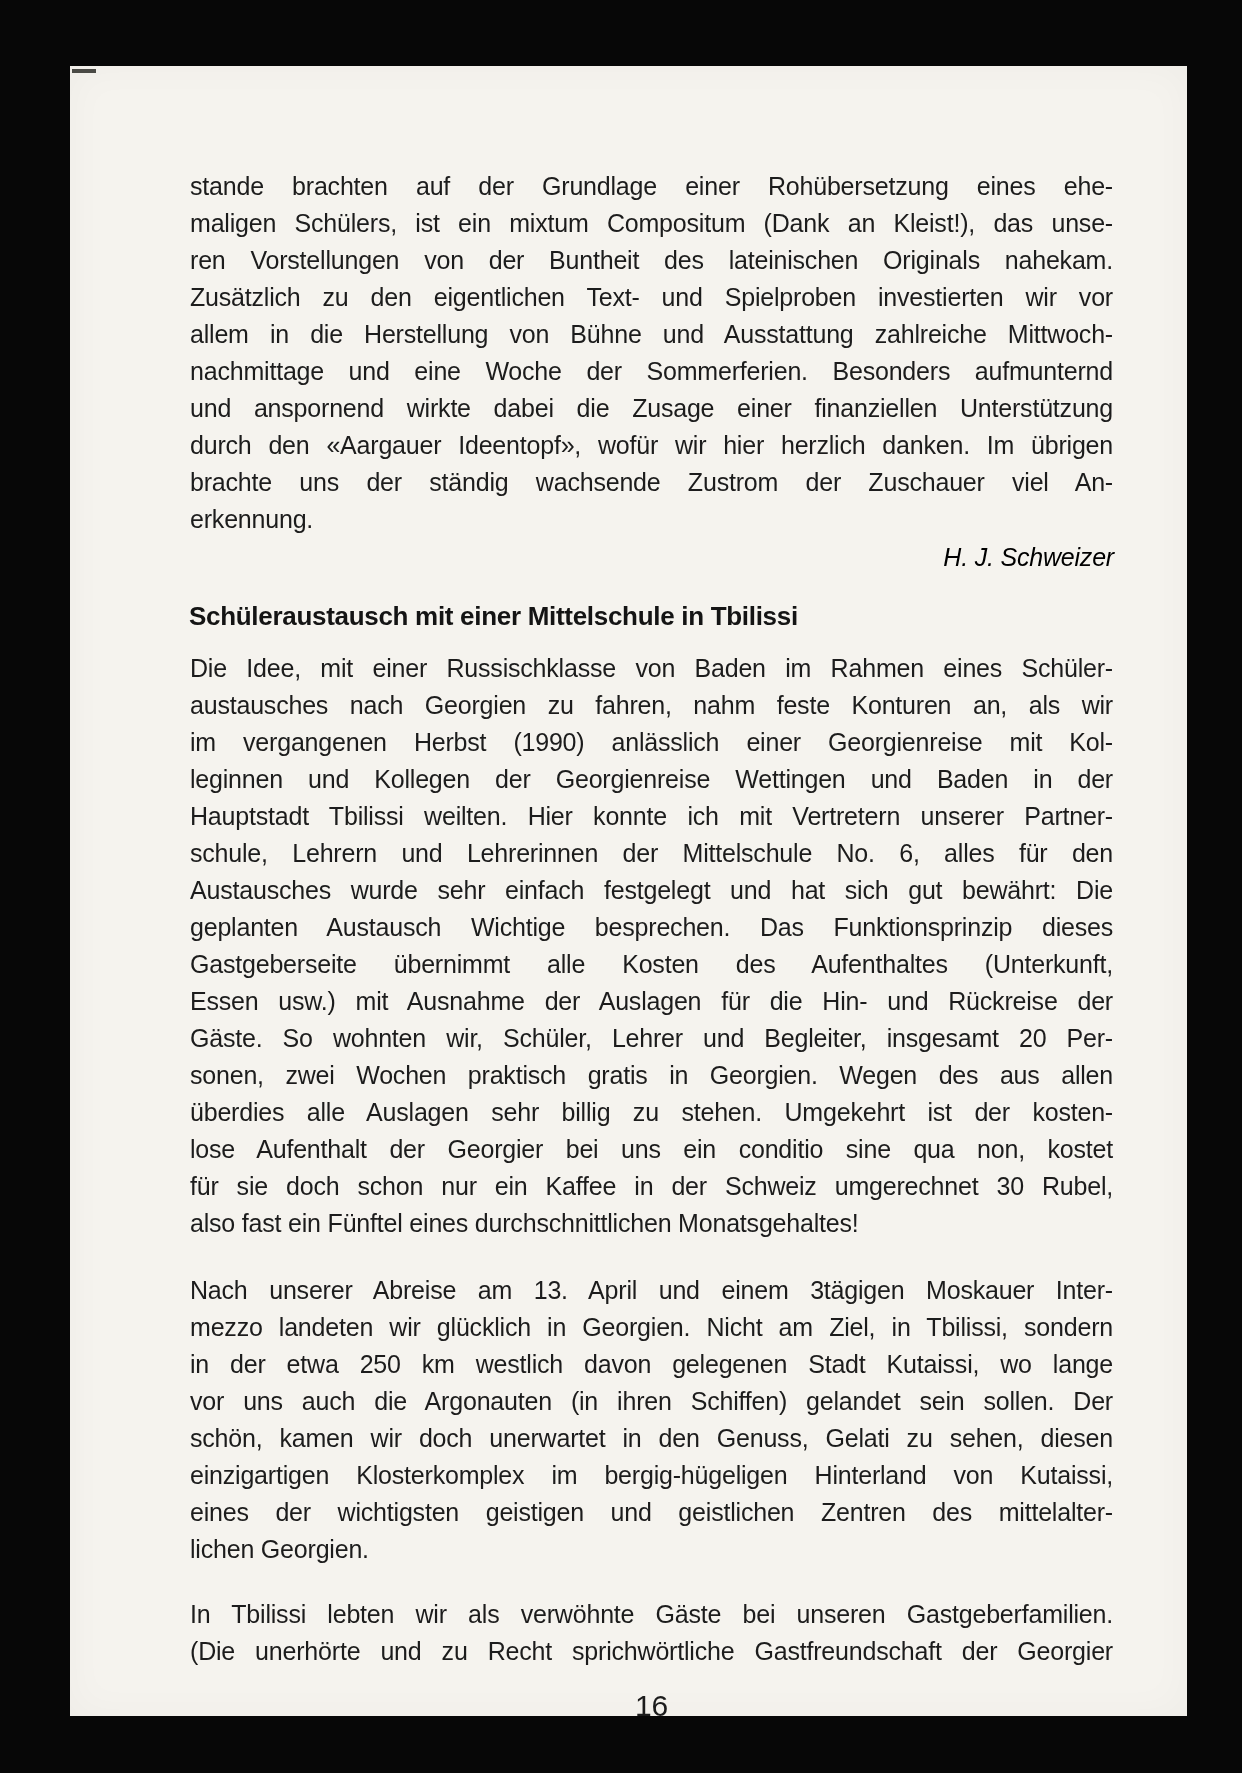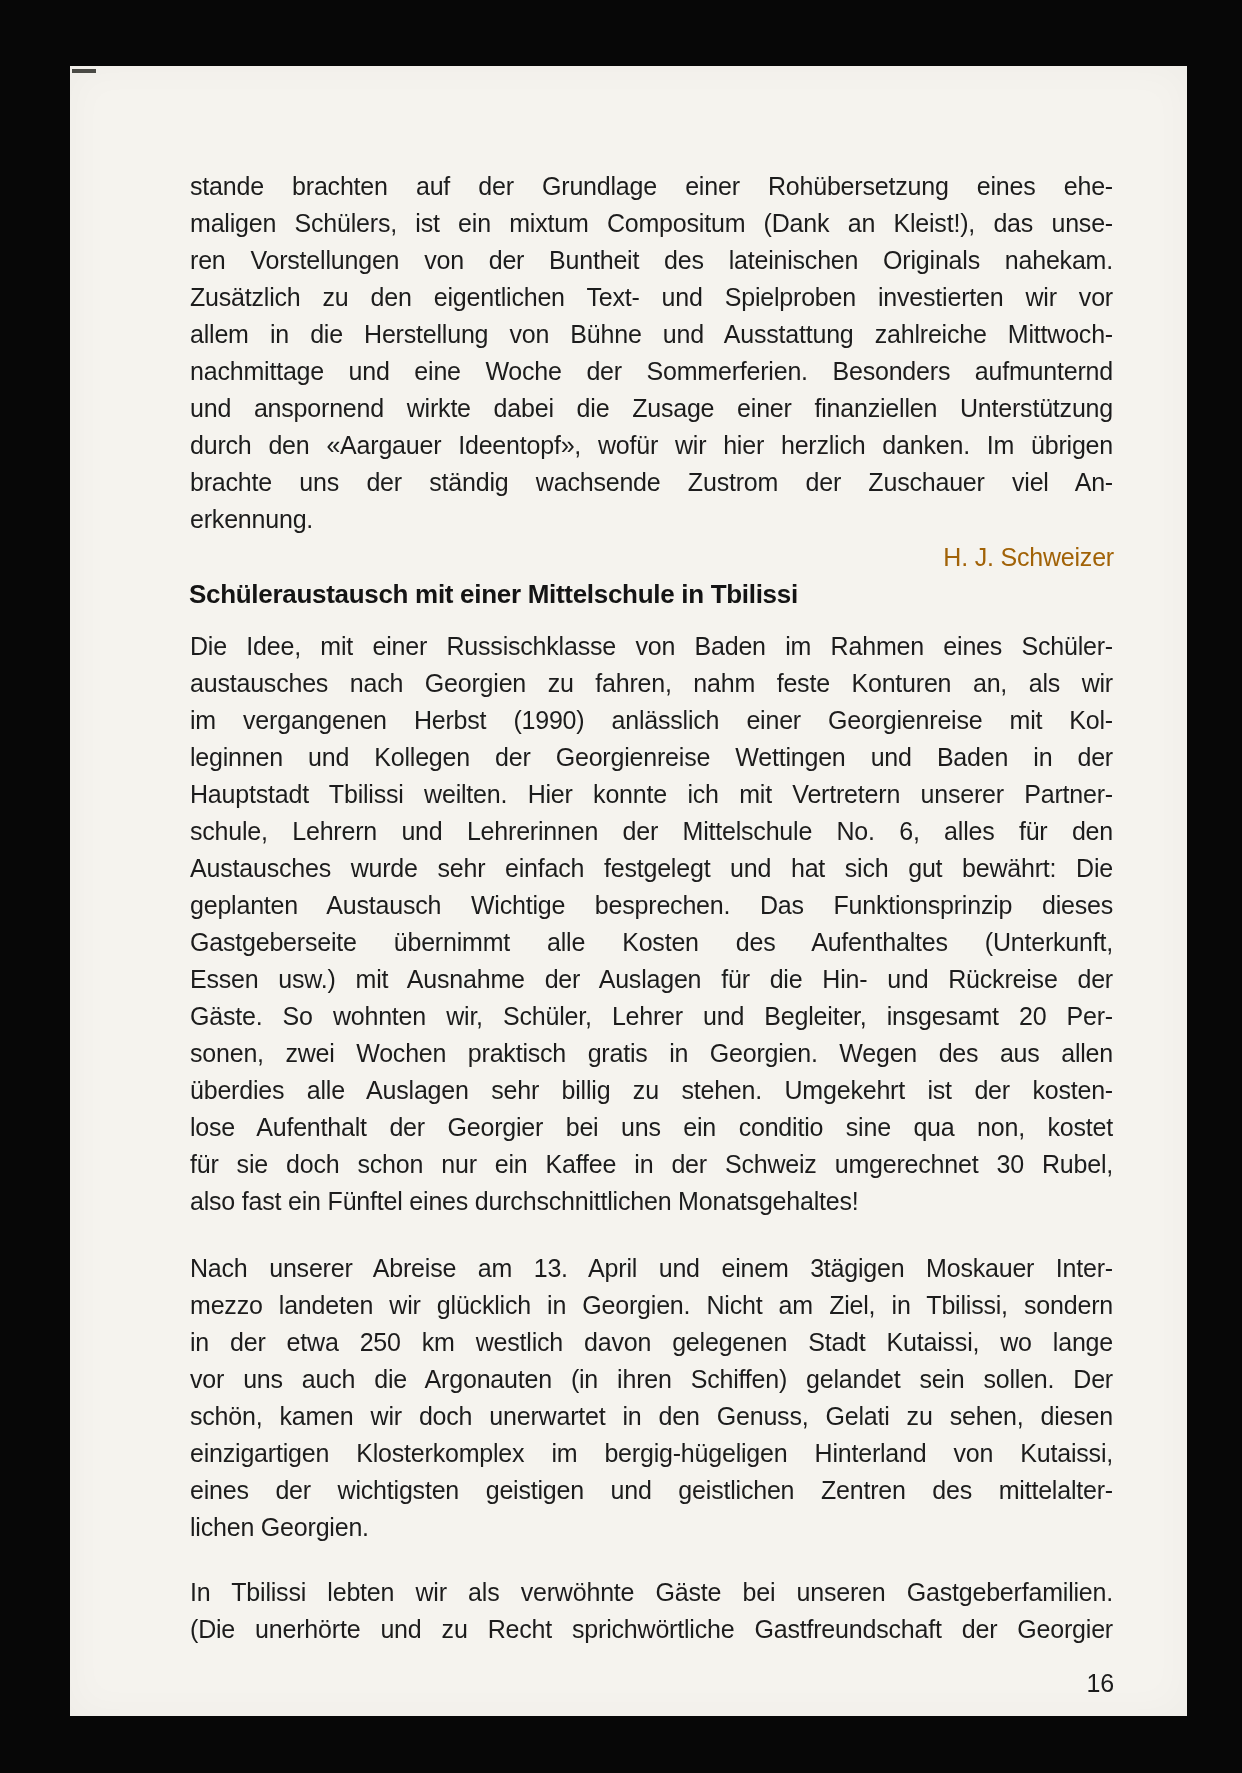--- a/index.html
+++ b/index.html
@@ -38,37 +38,39 @@
   .line {
     line-height: 35px;
     text-align: justify;
     text-align-last: justify;
     white-space: normal;
   }
   .line.flush { text-align-last: left; }
   .signature {
     line-height: 35px;
     text-align: right;
-    color: #a16207;
+    font-style: italic;
+    color: #000000;
   }
   .heading {
+    margin-top: 22px;
     font-size: 26px;
     font-weight: bold;
     line-height: 35px;
     letter-spacing: -0.3px;
     color: #141414;
   }
   .para-2 { margin-top: 14px; }
   .para-3 { margin-top: 28px; }
   .para-4 { margin-top: 26px; }
   .pageno {
     margin-top: 16px;
-    font-size: 25px;
+    font-size: 30px;
     line-height: 35px;
-    text-align: right;
+    text-align: center;
   }
 </style>
 </head>
 <body>
 
 <div class="backdrop">
   <div class="page">
     <div class="corner-mark"></div>
     <div class="content">
 

